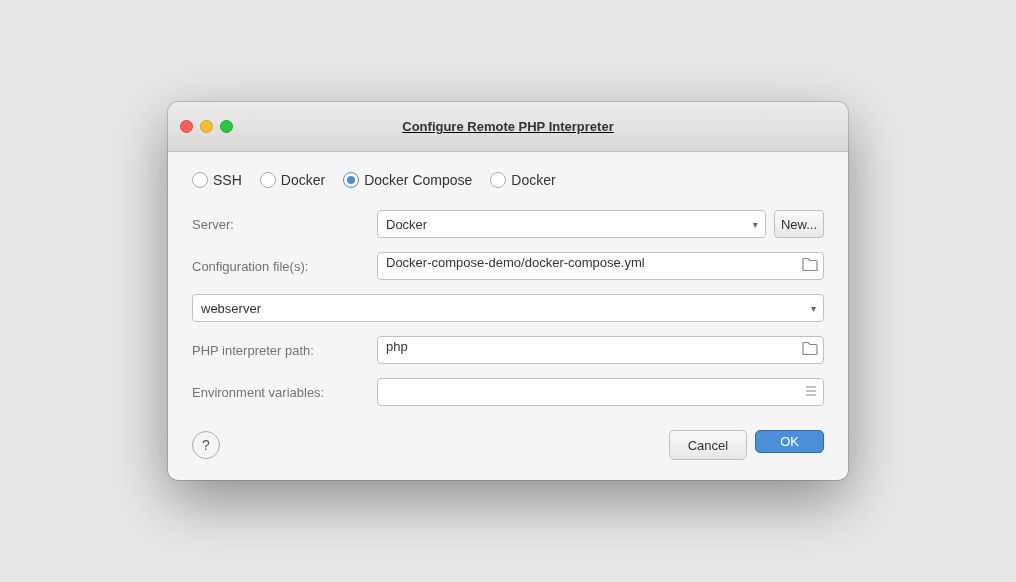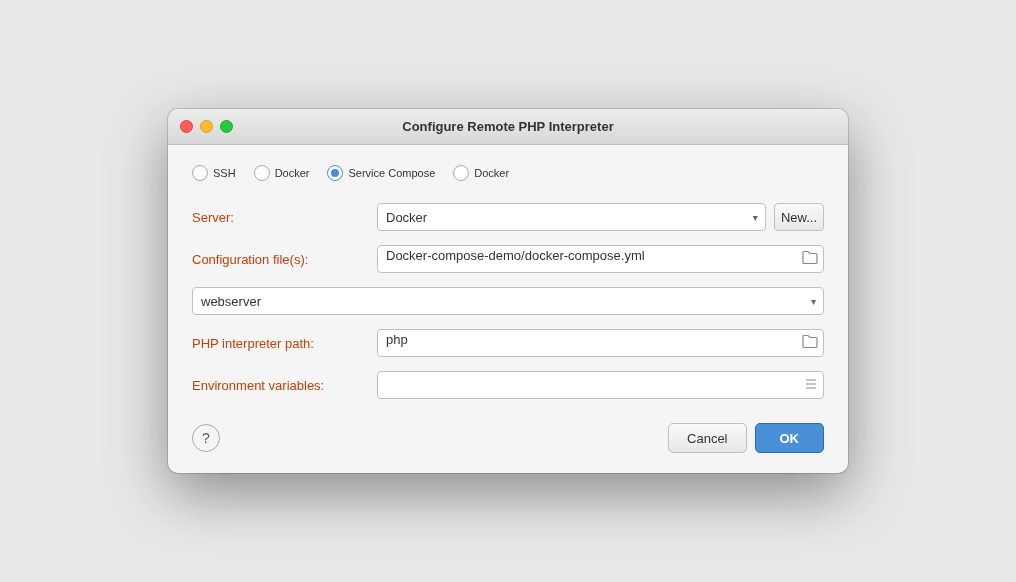--- a/index.html
+++ b/index.html
@@ -21,27 +21,28 @@
     .window {
       width: 680px;
       background: #f5f5f5;
       border-radius: 10px;
       box-shadow: 0 20px 60px rgba(0,0,0,0.4), 0 0 0 1px rgba(0,0,0,0.15);
       overflow: hidden;
     }
 
     .titlebar {
       background: linear-gradient(to bottom, #ececec, #d8d8d8);
-      height: 36px;
+      height: 50px;
       display: flex;
       align-items: center;
       justify-content: center;
       position: relative;
       border-bottom: 1px solid #c0c0c0;
       border-radius: 10px 10px 0 0;
+      text-decoration: underline;
     }
 
     .titlebar-title {
       font-size: 13px;
       font-weight: 600;
       color: #333;
     }
 
     .traffic-lights {
       position: absolute;
@@ -99,34 +100,34 @@
 
     .radio-circle.checked::after {
       content: '';
       width: 8px;
       height: 8px;
       border-radius: 50%;
       background: #4a90d9;
     }
 
     .radio-label {
-      font-size: 11px;
+      font-size: 14px;
       color: #333;
     }
 
     .form-row {
       display: flex;
       align-items: center;
       margin-bottom: 14px;
     }
 
     .form-label {
       width: 185px;
       font-size: 13px;
-      color: #c2410c;
+      color: #737373;
       flex-shrink: 0;
     }
 
     .form-field {
       flex: 1;
     }
 
     .select-wrapper {
       position: relative;
       display: flex;
@@ -257,27 +258,27 @@
       padding: 0 18px;
       background: linear-gradient(to bottom, #f9f9f9, #e8e8e8);
       border: 1px solid #c0c0c0;
       border-radius: 5px;
       font-size: 13px;
       color: #333;
       cursor: pointer;
     }
 
     .ok-btn {
-      height: 30px;
+      height: 23px;
       padding: 0 24px;
       background: #4a90d9;
       border: 1px solid #2d6dab;
       border-radius: 5px;
       font-size: 13px;
-      font-weight: 700;
+      font-weight: 400;
       color: white;
       cursor: pointer;
     }
   </style>
 </head>
 <body>
 
 <div class="window">
 
   <div class="titlebar">
@@ -295,21 +296,21 @@
       <label class="radio-option">
         <div class="radio-circle"></div>
         <span class="radio-label">SSH</span>
       </label>
       <label class="radio-option">
         <div class="radio-circle"></div>
         <span class="radio-label">Docker</span>
       </label>
       <label class="radio-option">
         <div class="radio-circle checked"></div>
-        <span class="radio-label">Service Compose</span>
+        <span class="radio-label">Docker Compose</span>
       </label>
       <label class="radio-option">
         <div class="radio-circle"></div>
         <span class="radio-label">Docker</span>
       </label>
     </div>
 
     <div class="form-row">
       <span class="form-label">Server:</span>
       <div class="form-field">

